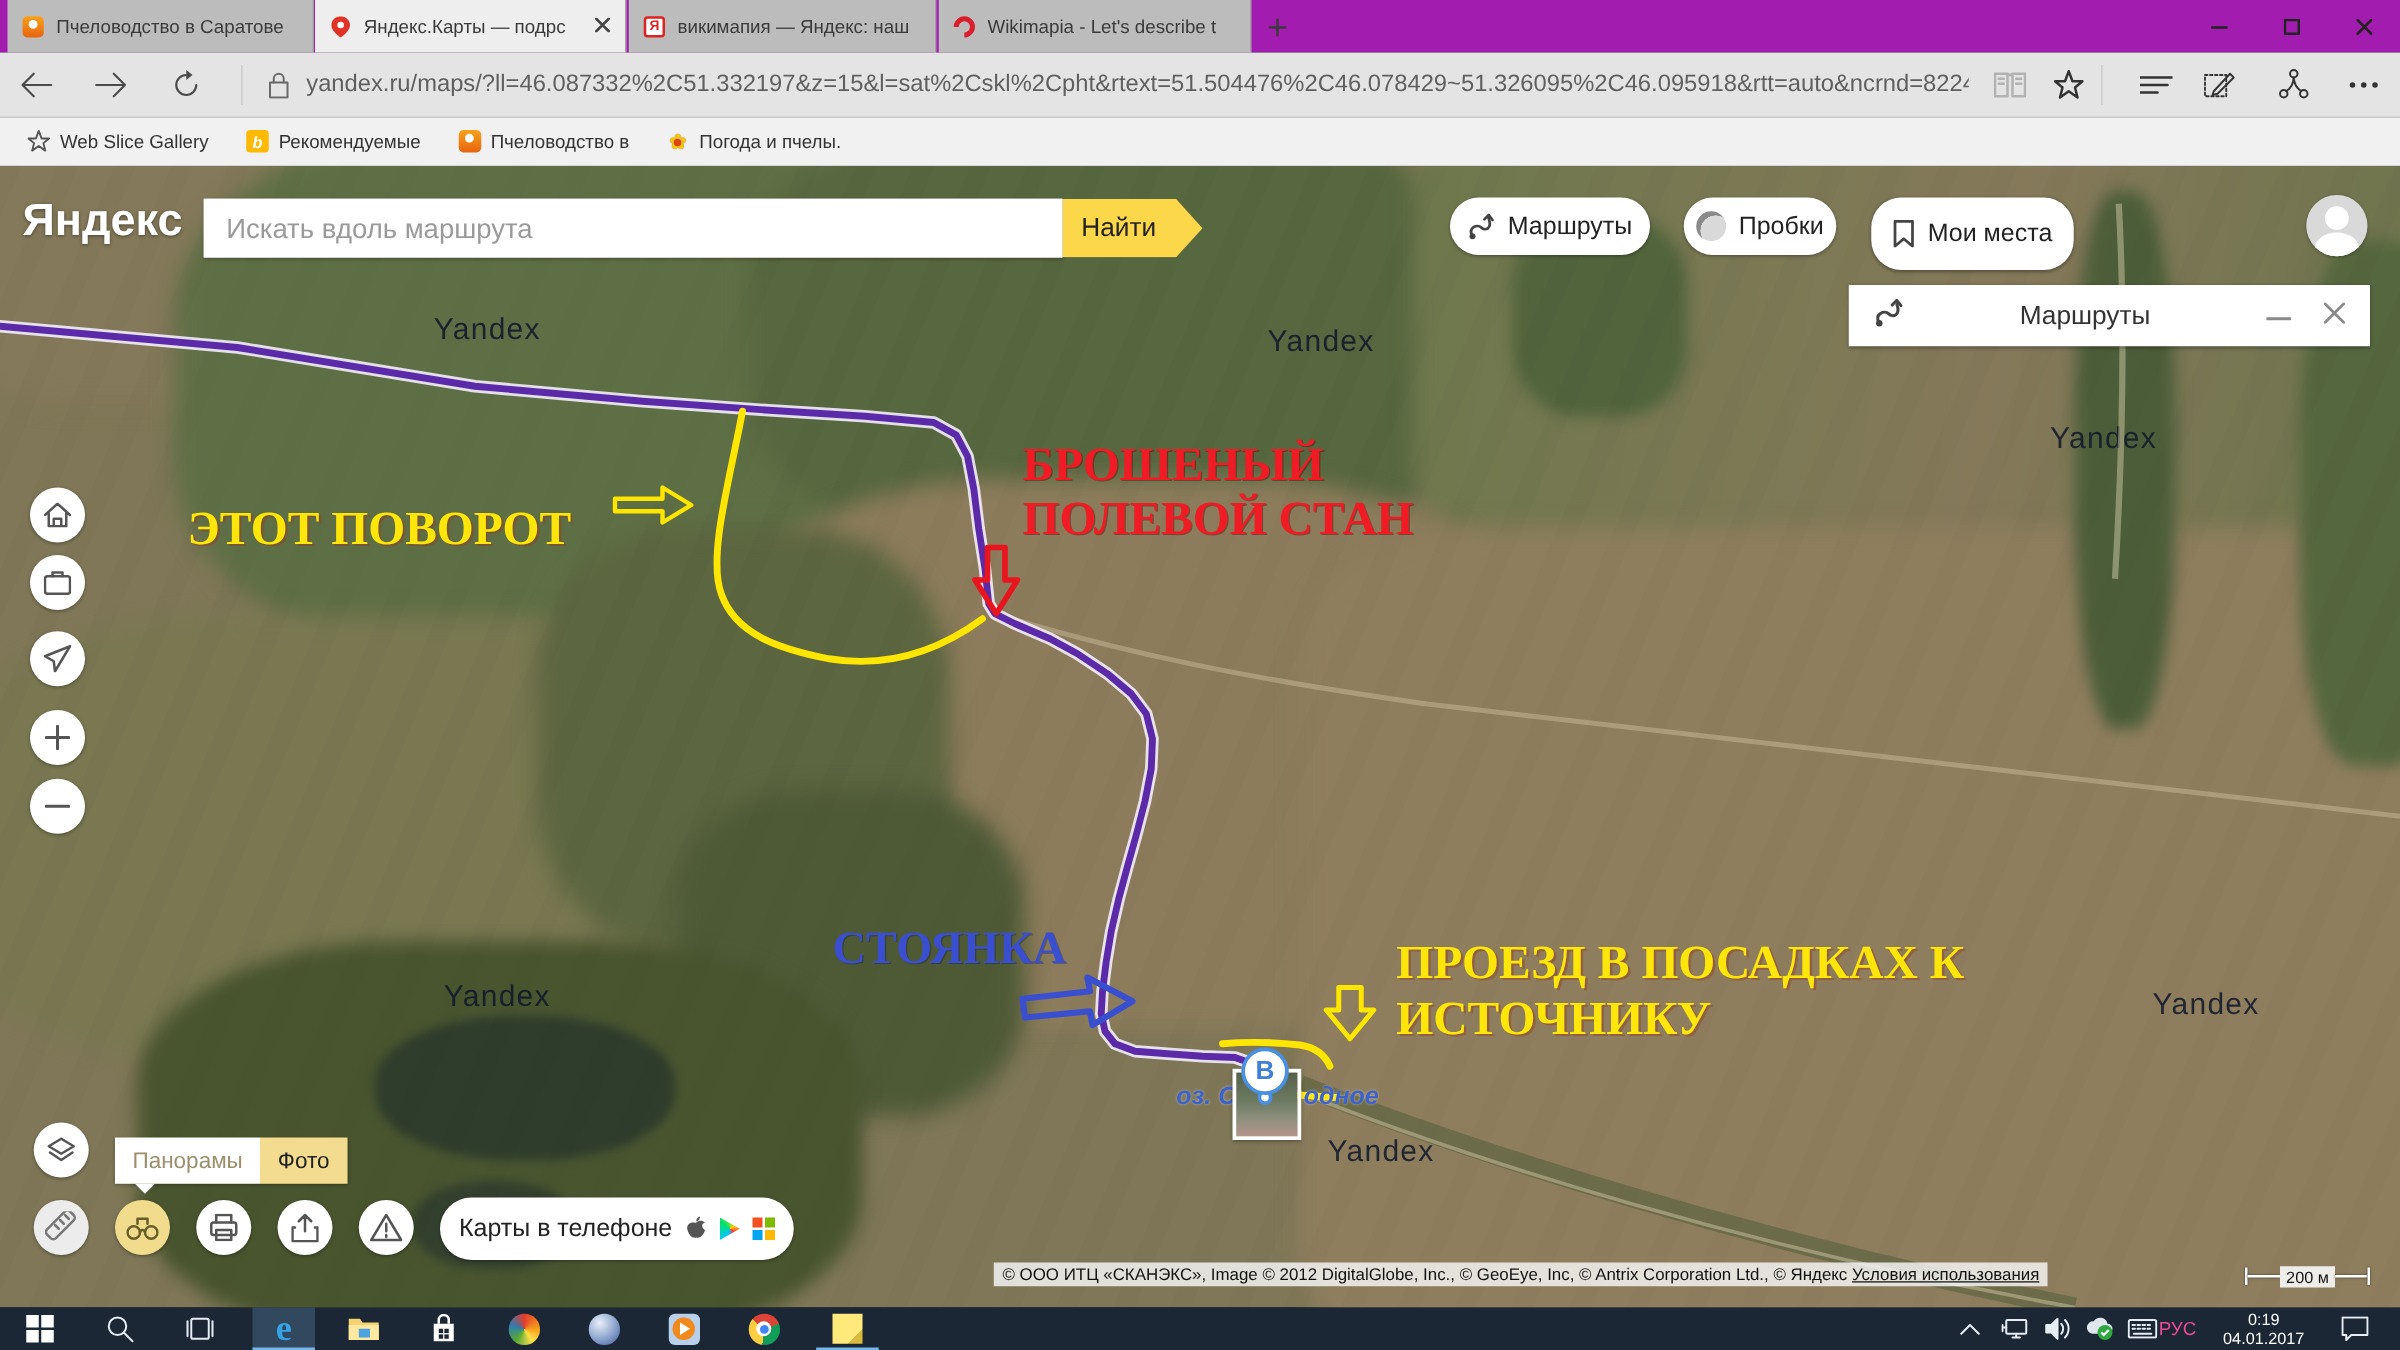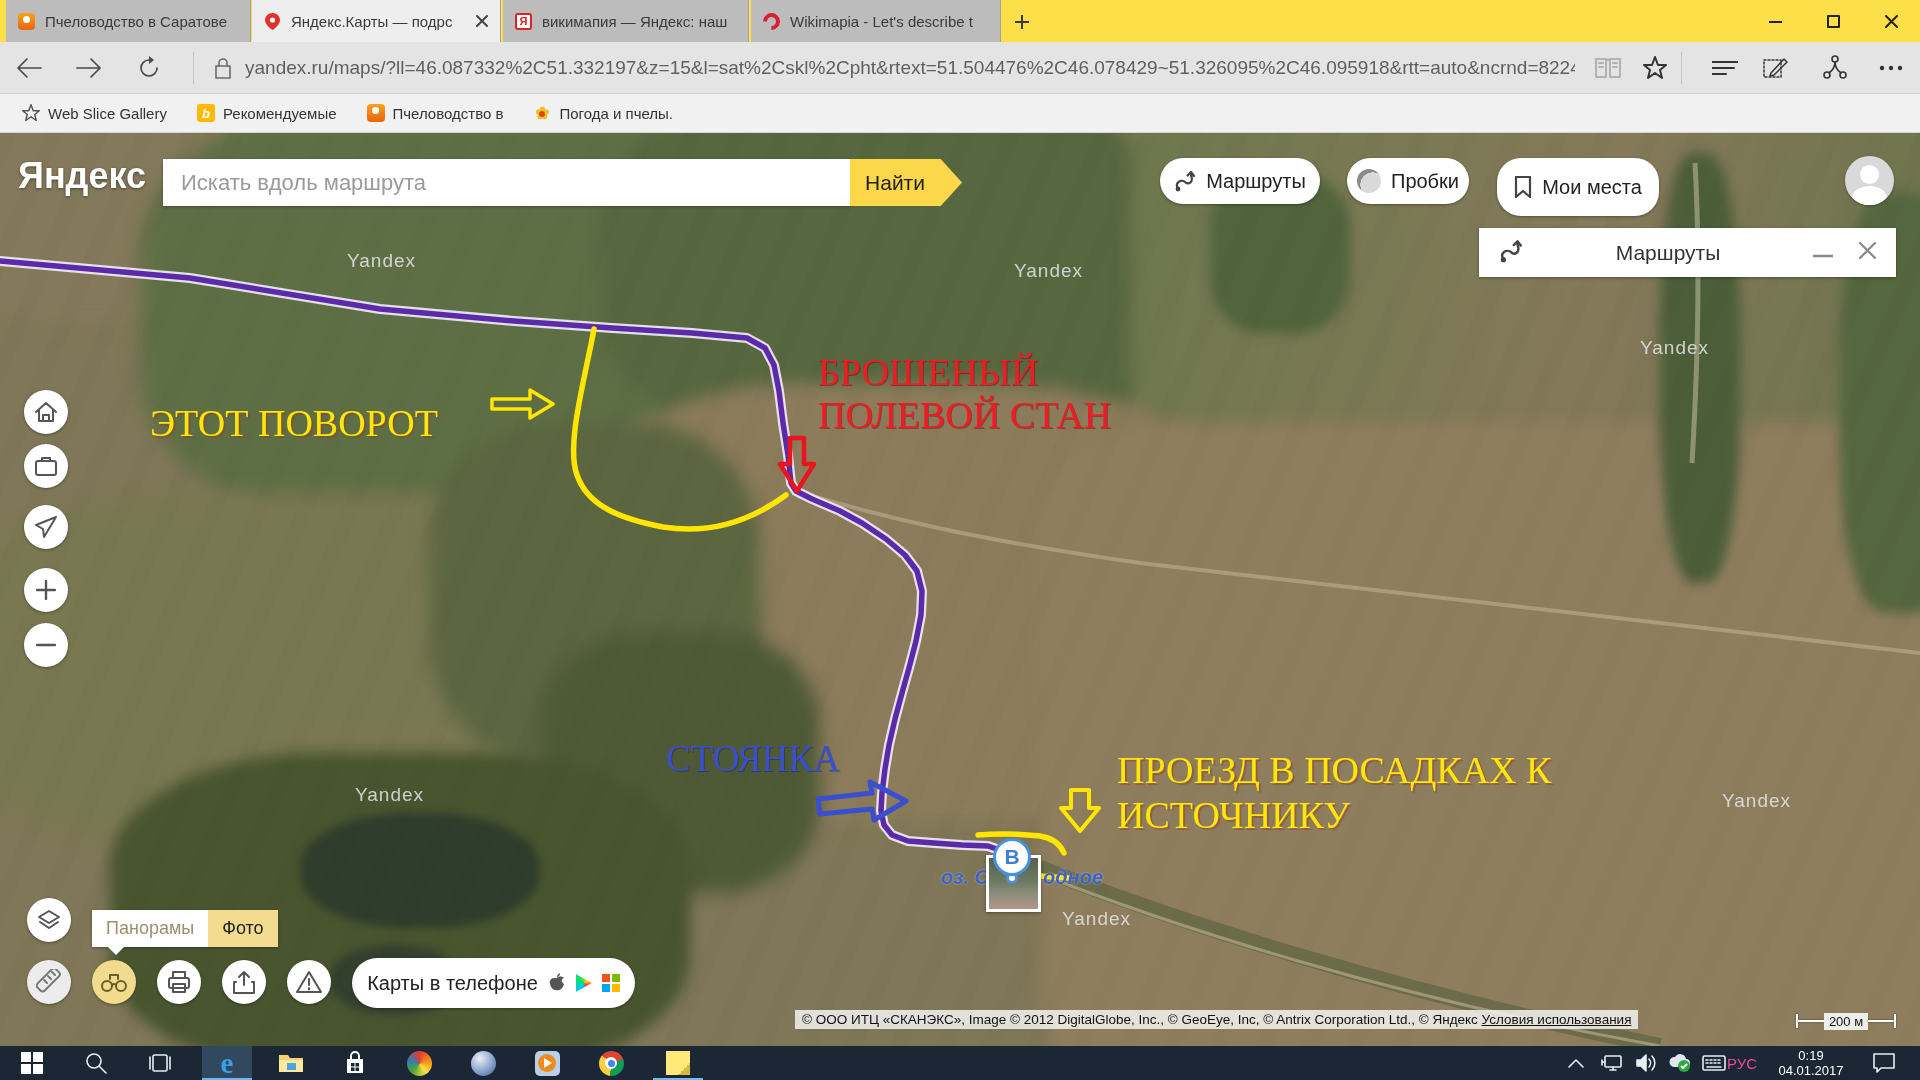--- a/index.html
+++ b/index.html
@@ -1,19 +1,19 @@
 <!DOCTYPE html>
 <html><head>
 <meta charset="utf-8">
 <style>
 *{margin:0;padding:0;box-sizing:border-box}
 html,body{width:1920px;height:1080px;overflow:hidden}
 body{font-family:"Liberation Sans",sans-serif;background:#000;position:relative}
 
-#tabbar{position:absolute;left:0;top:0;width:1920px;height:42px;background:#fde047}
+#tabbar{position:absolute;left:0;top:0;width:1920px;height:42px;background:#a21caf}
 .tab{position:absolute;top:0;height:42px;display:flex;align-items:center;gap:10px;padding:0 12px;font-size:15px;color:#3a3a3a;background:#bcbcbc;border-right:1px solid #a2a2a2;white-space:nowrap;overflow:hidden}
 .tab.active{background:#eeeeee;z-index:2}
 .tabtitle{overflow:hidden;text-overflow:ellipsis}
 .fav{width:17px;height:17px;flex:0 0 17px;display:inline-flex;align-items:center;justify-content:center}
 .fav1{background:linear-gradient(180deg,#f7a21b,#e86410);border-radius:4px;position:relative}
 .fav1::after{content:"";position:absolute;left:5px;top:3px;width:7px;height:7px;background:#fff;border-radius:50%}
 .fav3{background:#fff;border:2px solid #d22;border-radius:3px;color:#d22;font-weight:bold;font-size:11px;display:flex;align-items:center;justify-content:center}
 .fav4{border:4px solid #d91f2b;border-radius:50%;border-left-color:transparent;transform:rotate(-45deg)}
 .tabclose{margin-left:auto}
 #newtab{position:absolute;left:1008px;top:8px;width:28px;height:28px;display:flex;align-items:center;justify-content:center}
@@ -25,22 +25,22 @@
 #bookmarksbar{position:absolute;left:0;top:94px;width:1920px;height:39px;background:#f1f1f1;border-bottom:1px solid #d6d6d6;display:flex;align-items:center;gap:10px;padding-left:12px}
 .bm{display:flex;align-items:center;gap:8px;font-size:15px;color:#333;padding:0 10px;height:100%}
 .bmico{width:18px;height:18px;display:inline-flex;align-items:center;justify-content:center}
 .bing{background:#ffb900;border-radius:3px;color:#fff;font-weight:bold;font-size:13px;font-style:italic;display:flex;align-items:center;justify-content:center}
 .flower{position:relative;font-size:17px;color:#f5c50a;text-shadow:0 0 1px #a77}
 .flower::after{content:"";position:absolute;left:6px;top:7px;width:6px;height:6px;border-radius:50%;background:#d41}
 
 #map{position:absolute;left:0;top:133px;width:1920px;height:913px;background:#7f7757;overflow:hidden}
 .terr{position:absolute;filter:blur(9px);border-radius:36%}
 #fieldtex{position:absolute;inset:0;background:repeating-linear-gradient(113deg,rgba(0,0,0,.035) 0 16px,transparent 16px 42px);opacity:.5}
-.wm{position:absolute;font-size:19px;color:#e5e5e5;opacity:.85;letter-spacing:1px;z-index:1}
-.annot{position:absolute;font-family:"Liberation Serif",serif;font-weight:normal;z-index:4;white-space:nowrap}
+.wm{position:absolute;font-size:24px;color:#0f172a;opacity:.85;letter-spacing:1px;z-index:1}
+.annot{position:absolute;font-family:"Liberation Serif",serif;font-weight:bold;z-index:4;white-space:nowrap}
 .ay{color:#ffe60a;text-shadow:2px 2px 0 rgba(150,60,30,.45);font-size:38px;line-height:45px}
 .ar{color:#f01b24;text-shadow:1px 1px 0 rgba(90,0,0,.4);font-size:38px;line-height:43px}
 .ab{color:#3a4fd0;text-shadow:1px 1px 0 rgba(0,0,40,.25);font-size:37px}
 .ctl{position:absolute;width:44px;height:44px;border-radius:50%;background:#fff;box-shadow:0 1px 3px rgba(0,0,0,.35);display:flex;align-items:center;justify-content:center;z-index:10}
 .pill{position:absolute;background:#fff;border-radius:24px;box-shadow:0 1px 3px rgba(0,0,0,.35);display:flex;align-items:center;justify-content:center;gap:10px;font-size:20px;color:#222;z-index:10}
 #hdrlogo{position:absolute;left:18px;top:22px;font-size:36px;font-weight:600;color:#fff;text-shadow:0 1px 3px rgba(0,0,0,.45);z-index:10}
 #searchwrap{position:absolute;left:163px;top:26px;width:687px;height:47px;background:#fff;z-index:10;box-shadow:0 1px 3px rgba(0,0,0,.3)}
 #searchwrap input{width:100%;height:100%;border:0;outline:none;font-size:22px;padding:0 18px;font-family:"Liberation Sans",sans-serif;color:#222}
 #searchwrap input::placeholder{color:#9a9a9a}
 #findbtn{position:absolute;left:850px;top:26px;width:112px;height:47px;background:#fcd74a;clip-path:polygon(0 0,81% 0,100% 50%,81% 100%,0 100%);display:flex;align-items:center;justify-content:center;padding-right:22px;font-size:21px;color:#222;z-index:10}

